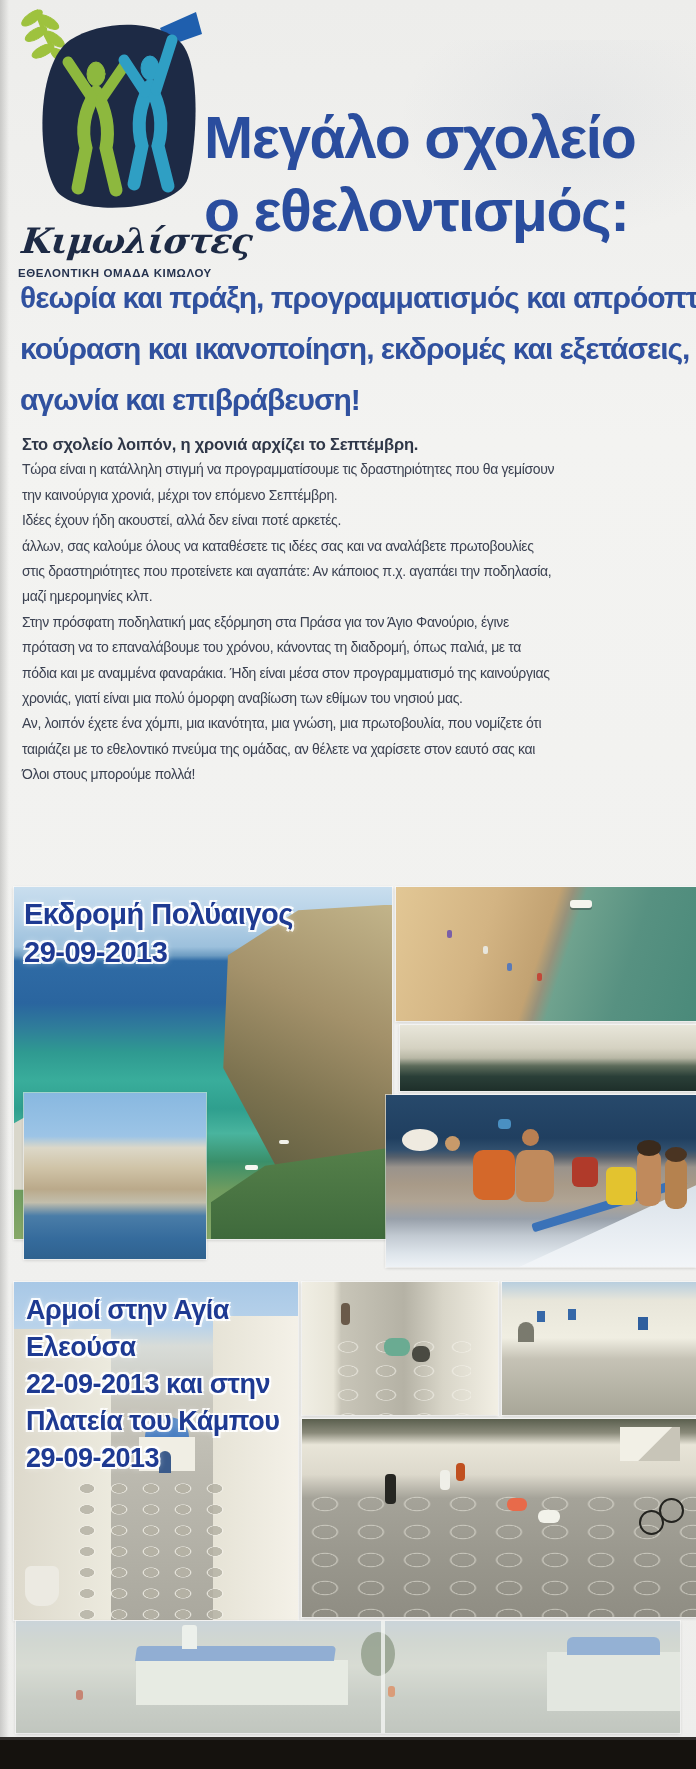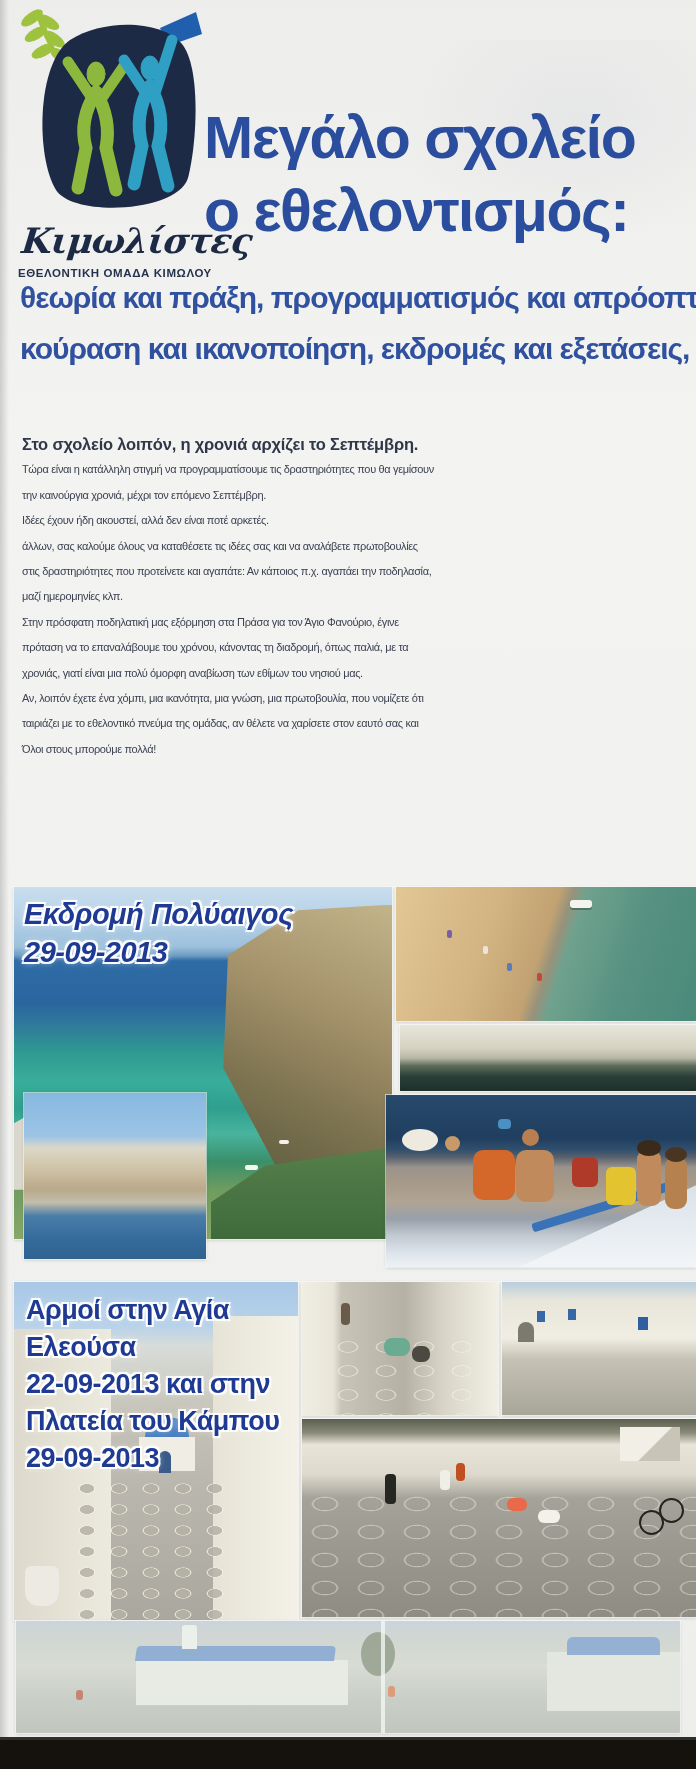--- a/index.html
+++ b/index.html
@@ -22,30 +22,30 @@
 
   
   .title-block{position:absolute;left:204px;top:102px;width:490px;}
   .title-line{font-size:59px;line-height:73px;font-weight:700;color:#2a4d9e;letter-spacing:-1.5px;}
   .subtitle-block{position:absolute;left:20px;top:272px;width:672px;}
   .subtitle-line{font-size:30px;line-height:51px;font-weight:700;color:#30519f;letter-spacing:-1px;white-space:nowrap;}
 
   
   .article{position:absolute;left:22px;top:432px;width:668px;}
   .lead{font-size:16.5px;line-height:25.4px;font-weight:700;color:#2f3748;letter-spacing:-.2px;white-space:nowrap;}
-  .bodyline{font-size:11px;line-height:25.4px;color:#3c4252;letter-spacing:-.35px;white-space:nowrap;}
+  .bodyline{font-size:14px;line-height:25.4px;color:#3c4252;letter-spacing:-.35px;white-space:nowrap;}
 
   
   .photo{position:absolute;overflow:hidden;box-shadow:0 0 0 1px rgba(255,255,255,.55), 0 1px 3px rgba(60,60,60,.25);}
   .photo span{position:absolute;display:block;}
   .cap{position:absolute;z-index:5;font-weight:700;color:#1e3a92;letter-spacing:-.5px;
     text-shadow:-2px -2px 0 rgba(255,255,255,.92),2px -2px 0 rgba(255,255,255,.92),
                 -2px 2px 0 rgba(255,255,255,.92),2px 2px 0 rgba(255,255,255,.92),
                 0 0 7px rgba(255,255,255,.85);}
-  .cap1{left:10px;top:8px;font-size:29px;line-height:38px;font-style:italic;}
+  .cap1{left:10px;top:8px;font-size:29px;line-height:38px;}
   .cap2{left:12px;top:10px;font-size:27px;line-height:37px;}
 
   
   #collage1{position:absolute;left:0;top:885px;width:696px;height:382px;}
   .p-cove{left:14px;top:2px;width:378px;height:352px;
     background:linear-gradient(180deg,#c9deee 0%,#b2cfe6 10%,#9cc0dc 17%,#6d9cc2 19.5%,
       #2f6ba5 21%,#2a659f 33%,#2f7d9a 40%,#2f9a91 47%,#39ad9b 55%,#2f9f8e 63%,
       #49b49e 70%,#3a8f6a 78%,#6f9c5f 86%,#87a868 100%);}
   .cove-cliff{right:0;top:5%;width:62%;height:80%;
     clip-path:polygon(30% 18%,60% 2%,100% 0%,100% 92%,55% 100%,28% 58%);
@@ -204,32 +204,34 @@
     <div class="org">ΕΘΕΛΟΝΤΙΚΗ ΟΜΑΔΑ ΚΙΜΩΛΟΥ</div>
   </div>
 
   <div class="title-block">
     <div class="title-line">Μεγάλο σχολείο</div>
     <div class="title-line">ο εθελοντισμός:</div>
   </div>
   <div class="subtitle-block">
     <div class="subtitle-line">θεωρία και πράξη, προγραμματισμός και απρόοπτα,</div>
     <div class="subtitle-line">κούραση και ικανοποίηση, εκδρομές και εξετάσεις,</div>
+    <div class="subtitle-line">αγωνία και επιβράβευση!</div>
   </div>
 
   <div class="article">
     <div class="lead">Στο σχολείο λοιπόν, η χρονιά αρχίζει το Σεπτέμβρη.</div>
     <div class="bodyline">Τώρα είναι η κατάλληλη στιγμή να προγραμματίσουμε τις δραστηριότητες που θα γεμίσουν</div>
     <div class="bodyline">την καινούργια χρονιά, μέχρι τον επόμενο Σεπτέμβρη.</div>
     <div class="bodyline">Ιδέες έχουν ήδη ακουστεί, αλλά δεν είναι ποτέ αρκετές.</div>
     <div class="bodyline">άλλων, σας καλούμε όλους να καταθέσετε τις ιδέες σας και να αναλάβετε πρωτοβουλίες</div>
     <div class="bodyline">στις δραστηριότητες που προτείνετε και αγαπάτε: Αν κάποιος π.χ. αγαπάει την ποδηλασία,</div>
     <div class="bodyline">μαζί ημερομηνίες κλπ.</div>
     <div class="bodyline">Στην πρόσφατη ποδηλατική μας εξόρμηση στα Πράσα για τον Άγιο Φανούριο, έγινε</div>
     <div class="bodyline">πρόταση να το επαναλάβουμε του χρόνου, κάνοντας τη διαδρομή, όπως παλιά, με τα</div>
+    <div class="bodyline">πόδια και με αναμμένα φαναράκια. Ήδη είναι μέσα στον προγραμματισμό της καινούργιας</div>
     <div class="bodyline">χρονιάς, γιατί είναι μια πολύ όμορφη αναβίωση των εθίμων του νησιού μας.</div>
     <div class="bodyline">Αν, λοιπόν έχετε ένα χόμπι, μια ικανότητα, μια γνώση, μια πρωτοβουλία, που νομίζετε ότι</div>
     <div class="bodyline">ταιριάζει με το εθελοντικό πνεύμα της ομάδας, αν θέλετε να χαρίσετε στον εαυτό σας και</div>
     <div class="bodyline">Όλοι στους μπορούμε πολλά!</div>
   </div>
 
   <div id="collage1">
     <div class="photo p-cove">
       <span class="cove-cliff"></span>
       <span class="cove-rocks"></span>

